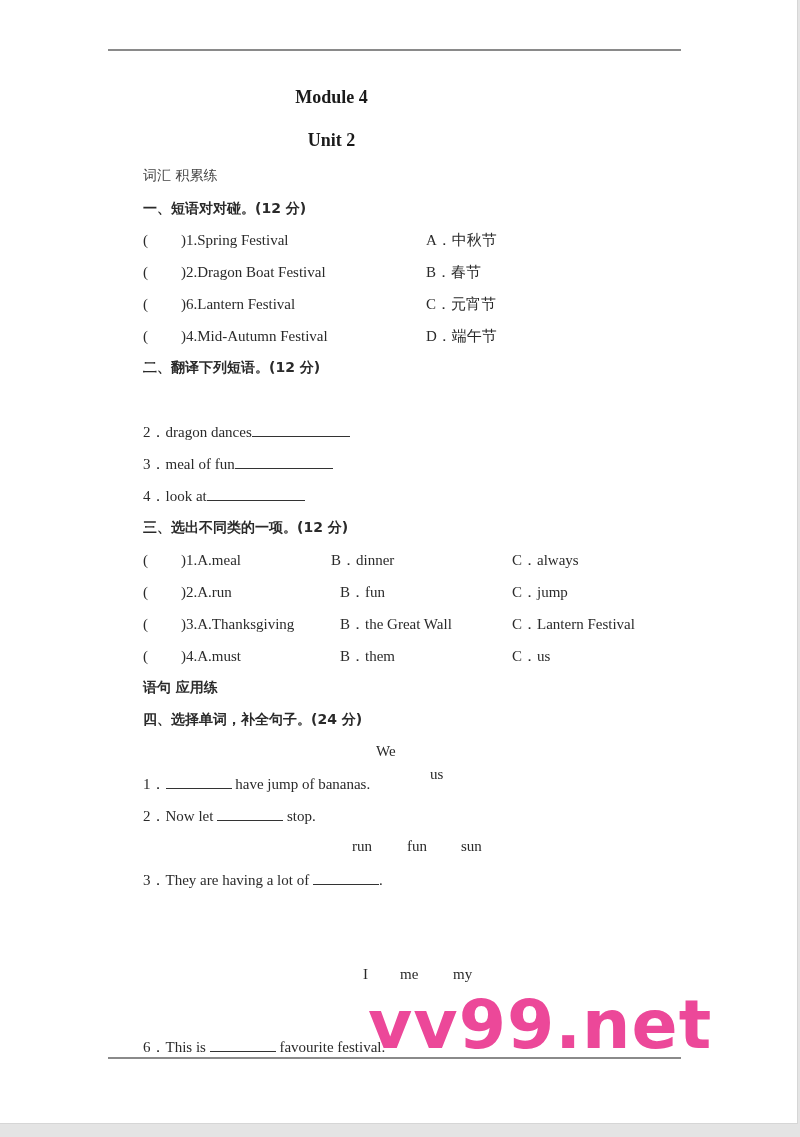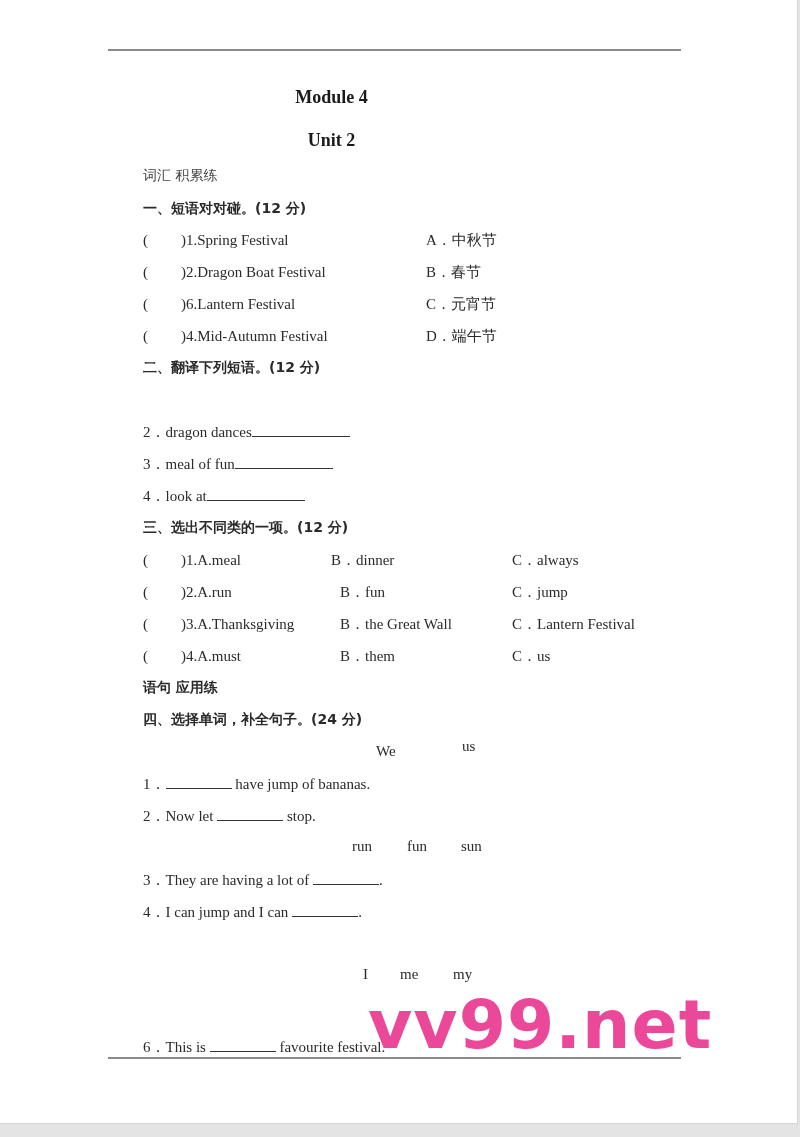--- a/index.html
+++ b/index.html
@@ -106,38 +106,35 @@
     <span class="paren-body">)4.A.must</span>
     <span class="col" style="left:197px;">B．them</span>
     <span class="col" style="left:369px;">C．us</span>
   </div>
 
   <div class="line cn-sans bold" style="top:677px;">语句 应用练</div>
 
   <div class="line cn-sans bold" style="top:709px;">四、选择单词，补全句子。(24 分)</div>
 
   <span class="word" style="left:376px; top:720px;margin-top:23px;">We</span>
-  <span class="word" style="left:430px; top:738px;margin-left:32px;">us</span>
+  <span class="word" style="left:430px; top:766px;">us</span>
 
   <div class="line" style="top:774px;">
     <span>1．</span><span></span><span class="blank b-short"></span><span> have jump of bananas.</span>
   </div>
   <div class="line" style="top:806px;">
     <span>2．</span><span>Now let </span><span class="blank b-short"></span><span> stop.</span>
   </div>
 
   <span class="word" style="left:352px; top:838px;">run</span>
   <span class="word" style="left:407px; top:838px;">fun</span>
   <span class="word" style="left:461px; top:838px;">sun</span>
 
   <div class="line" style="top:870px;">
     <span>3．</span><span>They are having a lot of </span><span class="blank b-short"></span><span>.</span>
-  </div>
-  <div class="line" style="top:902px;">
-    <span>4．</span><span>I can jump and I can </span><span class="blank b-short"></span><span>.</span>
   </div>
 
   <span class="word" style="left:363px; top:966px;">I</span>
   <span class="word" style="left:400px; top:966px;">me</span>
   <span class="word" style="left:453px; top:966px;">my</span>
 
   <div class="watermark">vv99.net</div>
 
   <div class="line" style="top:1037px;">
     <span>6．</span><span>This is </span><span class="blank b-short"></span><span> favourite festival.</span>

